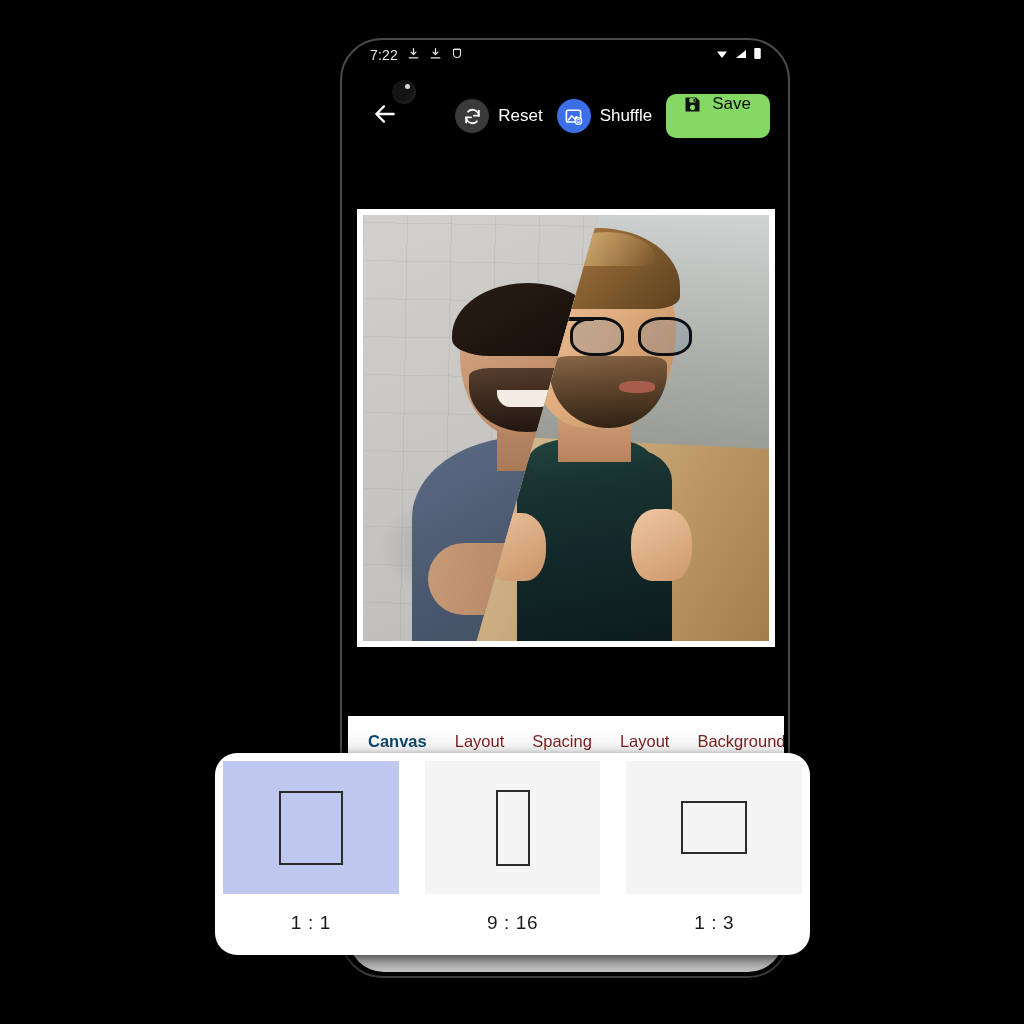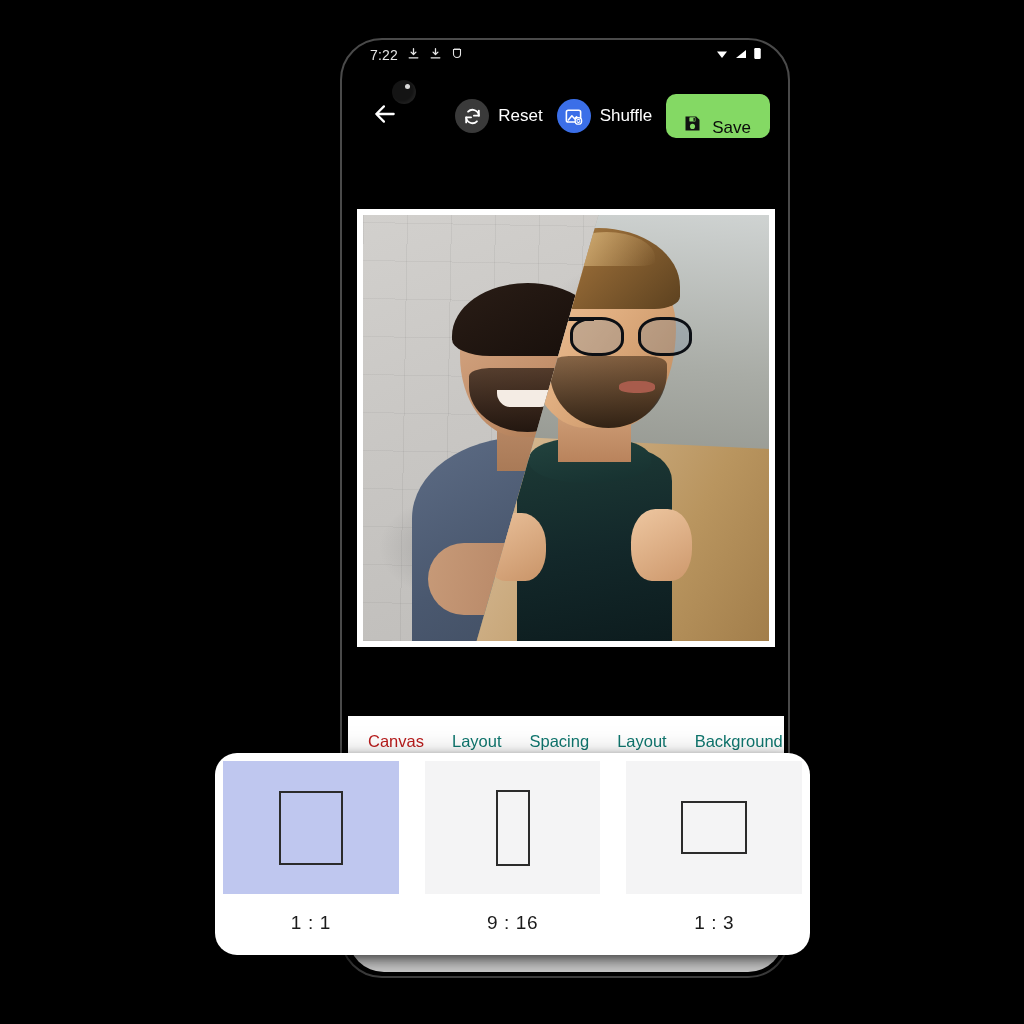--- a/index.html
+++ b/index.html
@@ -73,21 +73,21 @@
     margin-left: auto; display: flex; align-items: center; gap: 14px;
   }
   .action { display: flex; align-items: center; gap: 9px; cursor: pointer; }
   .circ-icon {
     width: 34px; height: 34px; border-radius: 50%;
     display: flex; align-items: center; justify-content: center;
     flex: 0 0 auto;
   }
   .action-label { color: #ffffff; font-size: 17px; }
   #save-btn {
-    display: flex; align-items: flex-end; gap: 9px;
+    display: flex; align-items: flex-start; gap: 9px;
     height: 44px; padding: 0 19px 0 16px;
     border-radius: 10px; cursor: pointer;
   }
   #save-label { color: #0a0a0a; font-size: 17px; font-weight: 500; }
 
   
   #collage-wrap {
     position: absolute; left: 8px; top: 162px;
     width: 420px; height: 440px;
     display: flex; align-items: center; justify-content: center;
@@ -250,24 +250,24 @@
   }
   #tabs {
     display: flex; align-items: flex-start;
     gap: 28px;
     padding: 16px 0 0 20px;
     height: 54px;
     overflow: hidden;
     white-space: nowrap;
   }
   .tab {
-    font-size: 16.5px; color: #0f766e; cursor: pointer;
+    font-size: 16.5px; color: #7f1d1d; cursor: pointer;
     padding-bottom: 8px; position: relative; flex: 0 0 auto;
   }
-  .tab.active { color: #b91c1c; font-weight: 400; }
+  .tab.active { color: #0c4a6e; font-weight: 700; }
   .tab.active::after {
     content: ""; position: absolute; left: 0; right: 0; bottom: 0;
     height: 3px; border-radius: 2px; background: #3f63e0;
   }
 
   
   #ratio-card {
     position: absolute;
     left: 215px; top: 753px;
     width: 595px; height: 202px;

